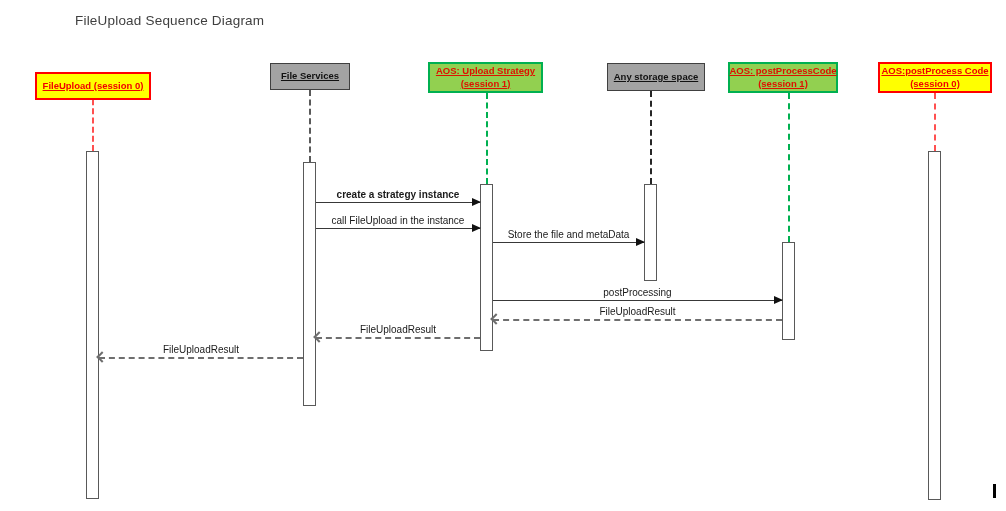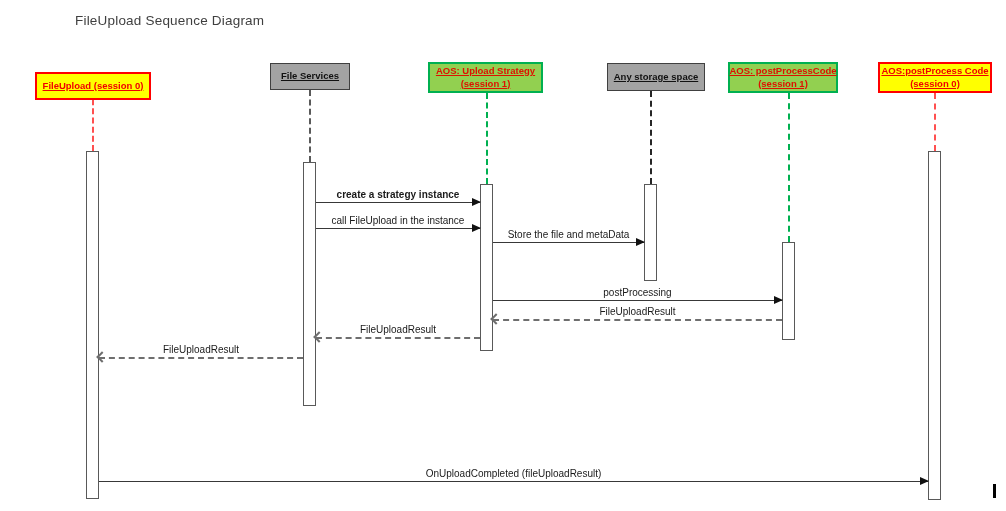--- a/index.html
+++ b/index.html
@@ -124,21 +124,15 @@
     </div>
   </div>
 
   <div class="message" style="left:99px;top:344px;width:204px;">
     <div class="msg-label">FileUploadResult</div>
     <div class="msg-line dashed">
       <div class="arrow-left-open"></div>
     </div>
   </div>
 
-  <div class="message" style="left:99px;top:468px;width:829px;">
-    <div class="msg-label">OnUploadCompleted (fileUploadResult)</div>
-    <div class="msg-line">
-      <div class="arrow-right"></div>
-    </div>
-  </div>
 
   <div class="cursor-bar"></div>
 </div>
 
 </body></html>

